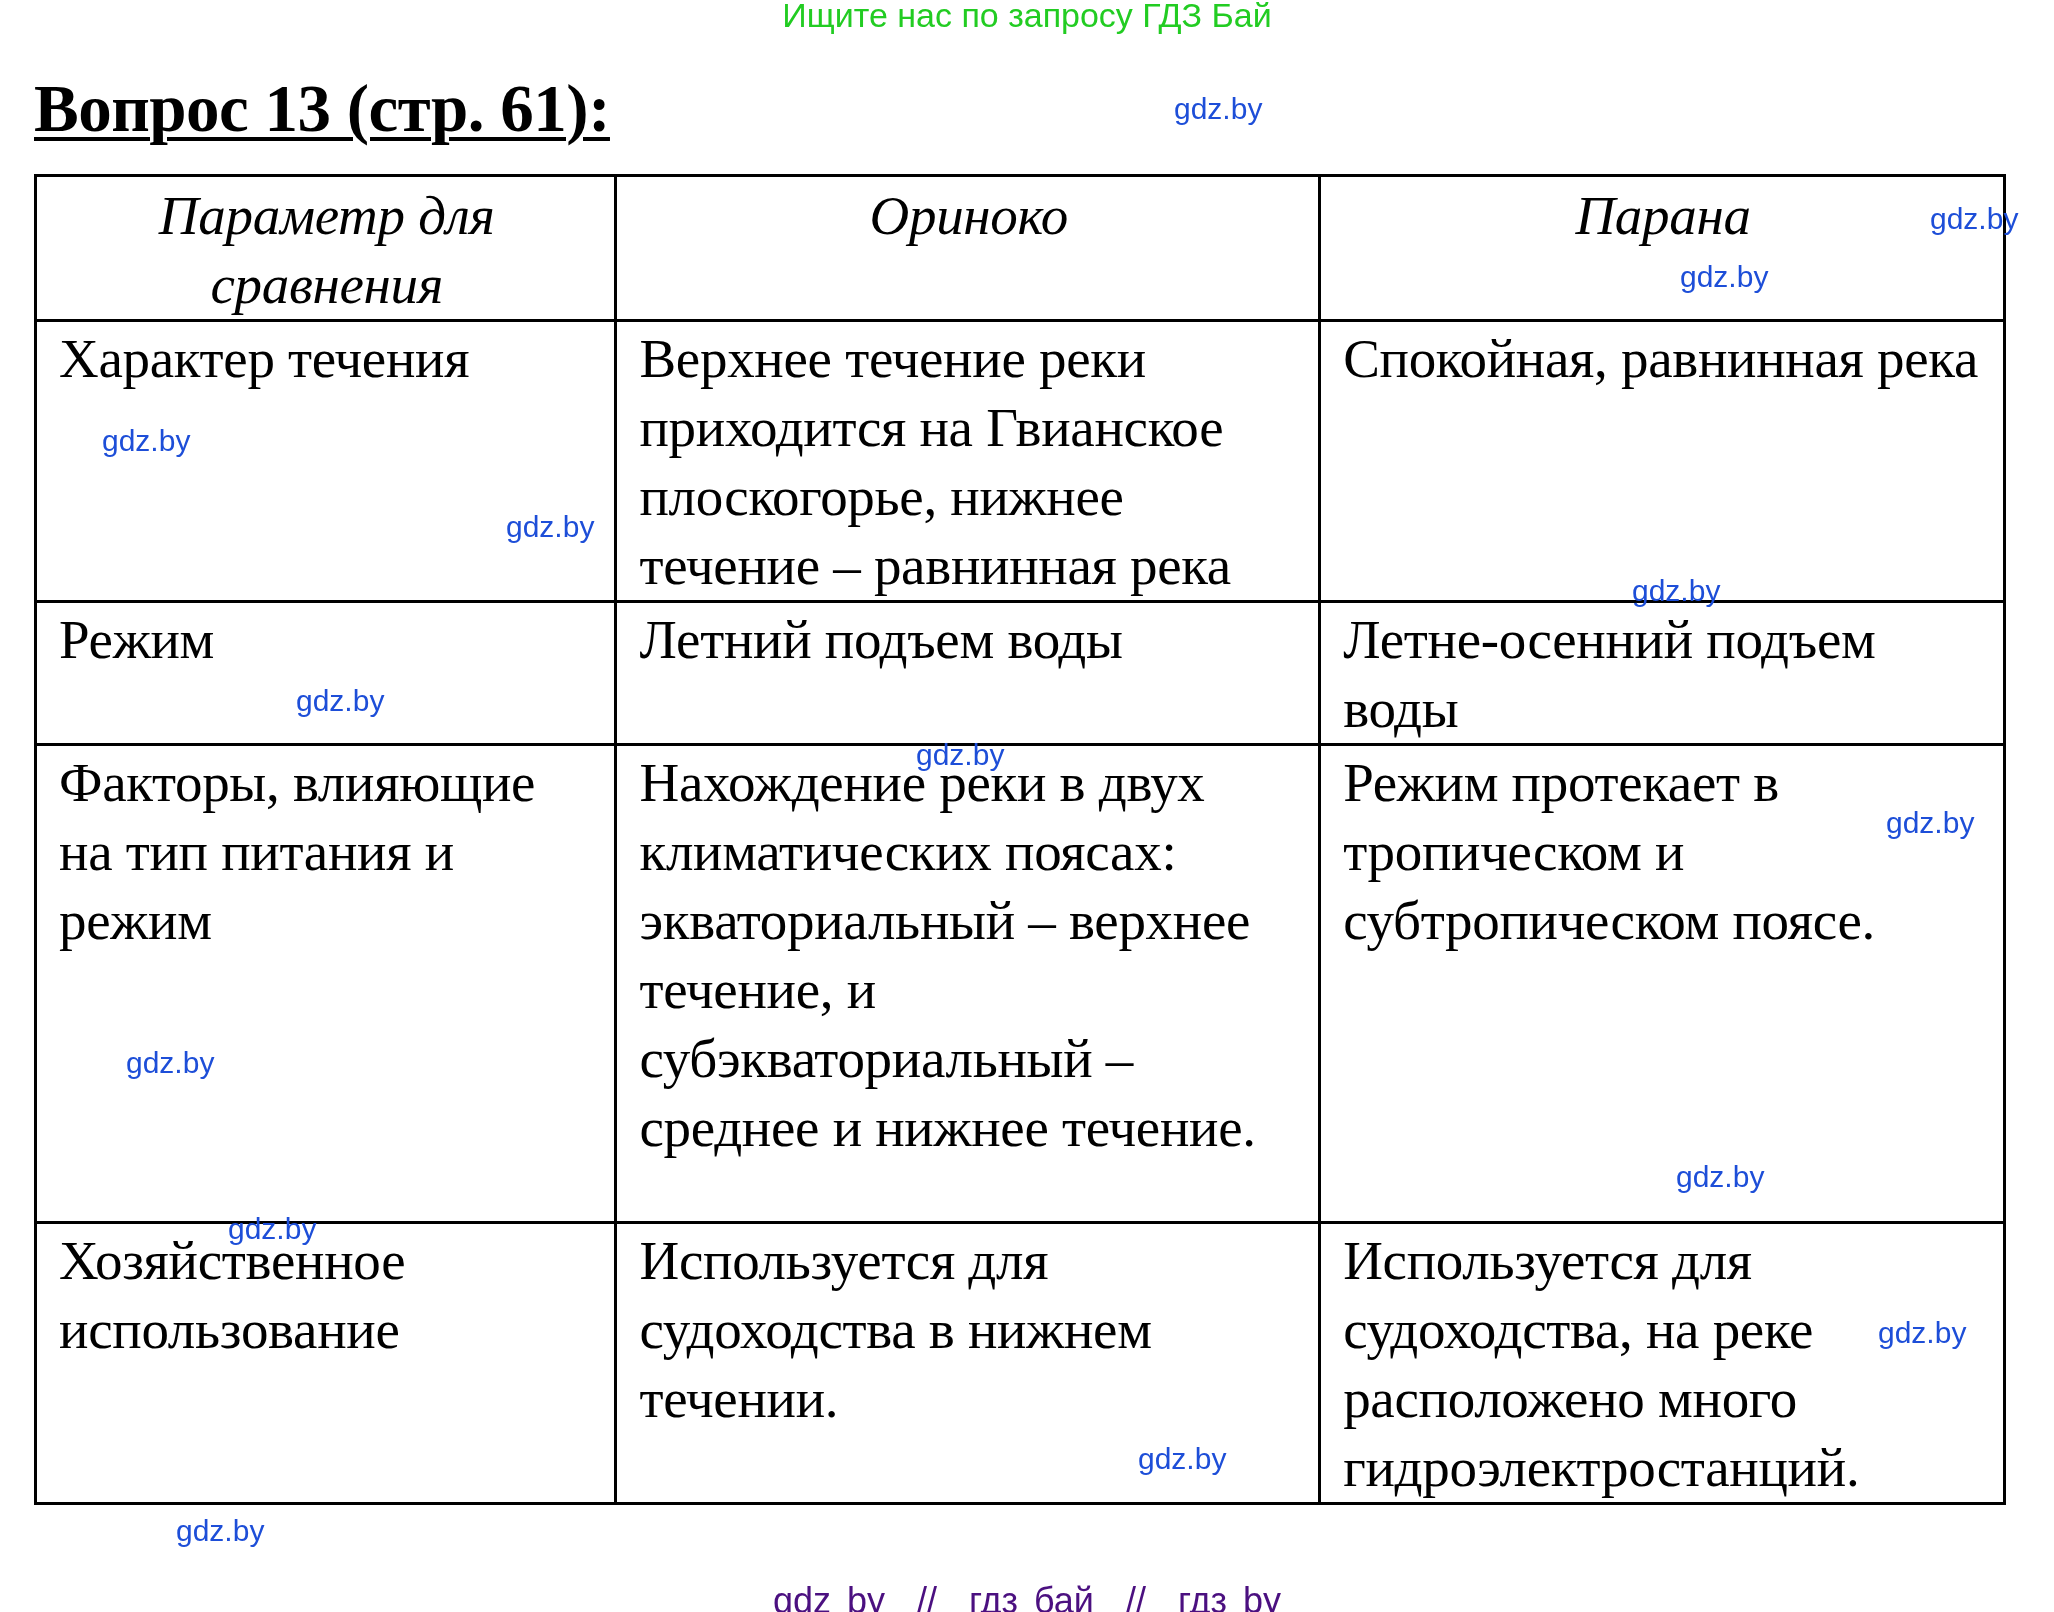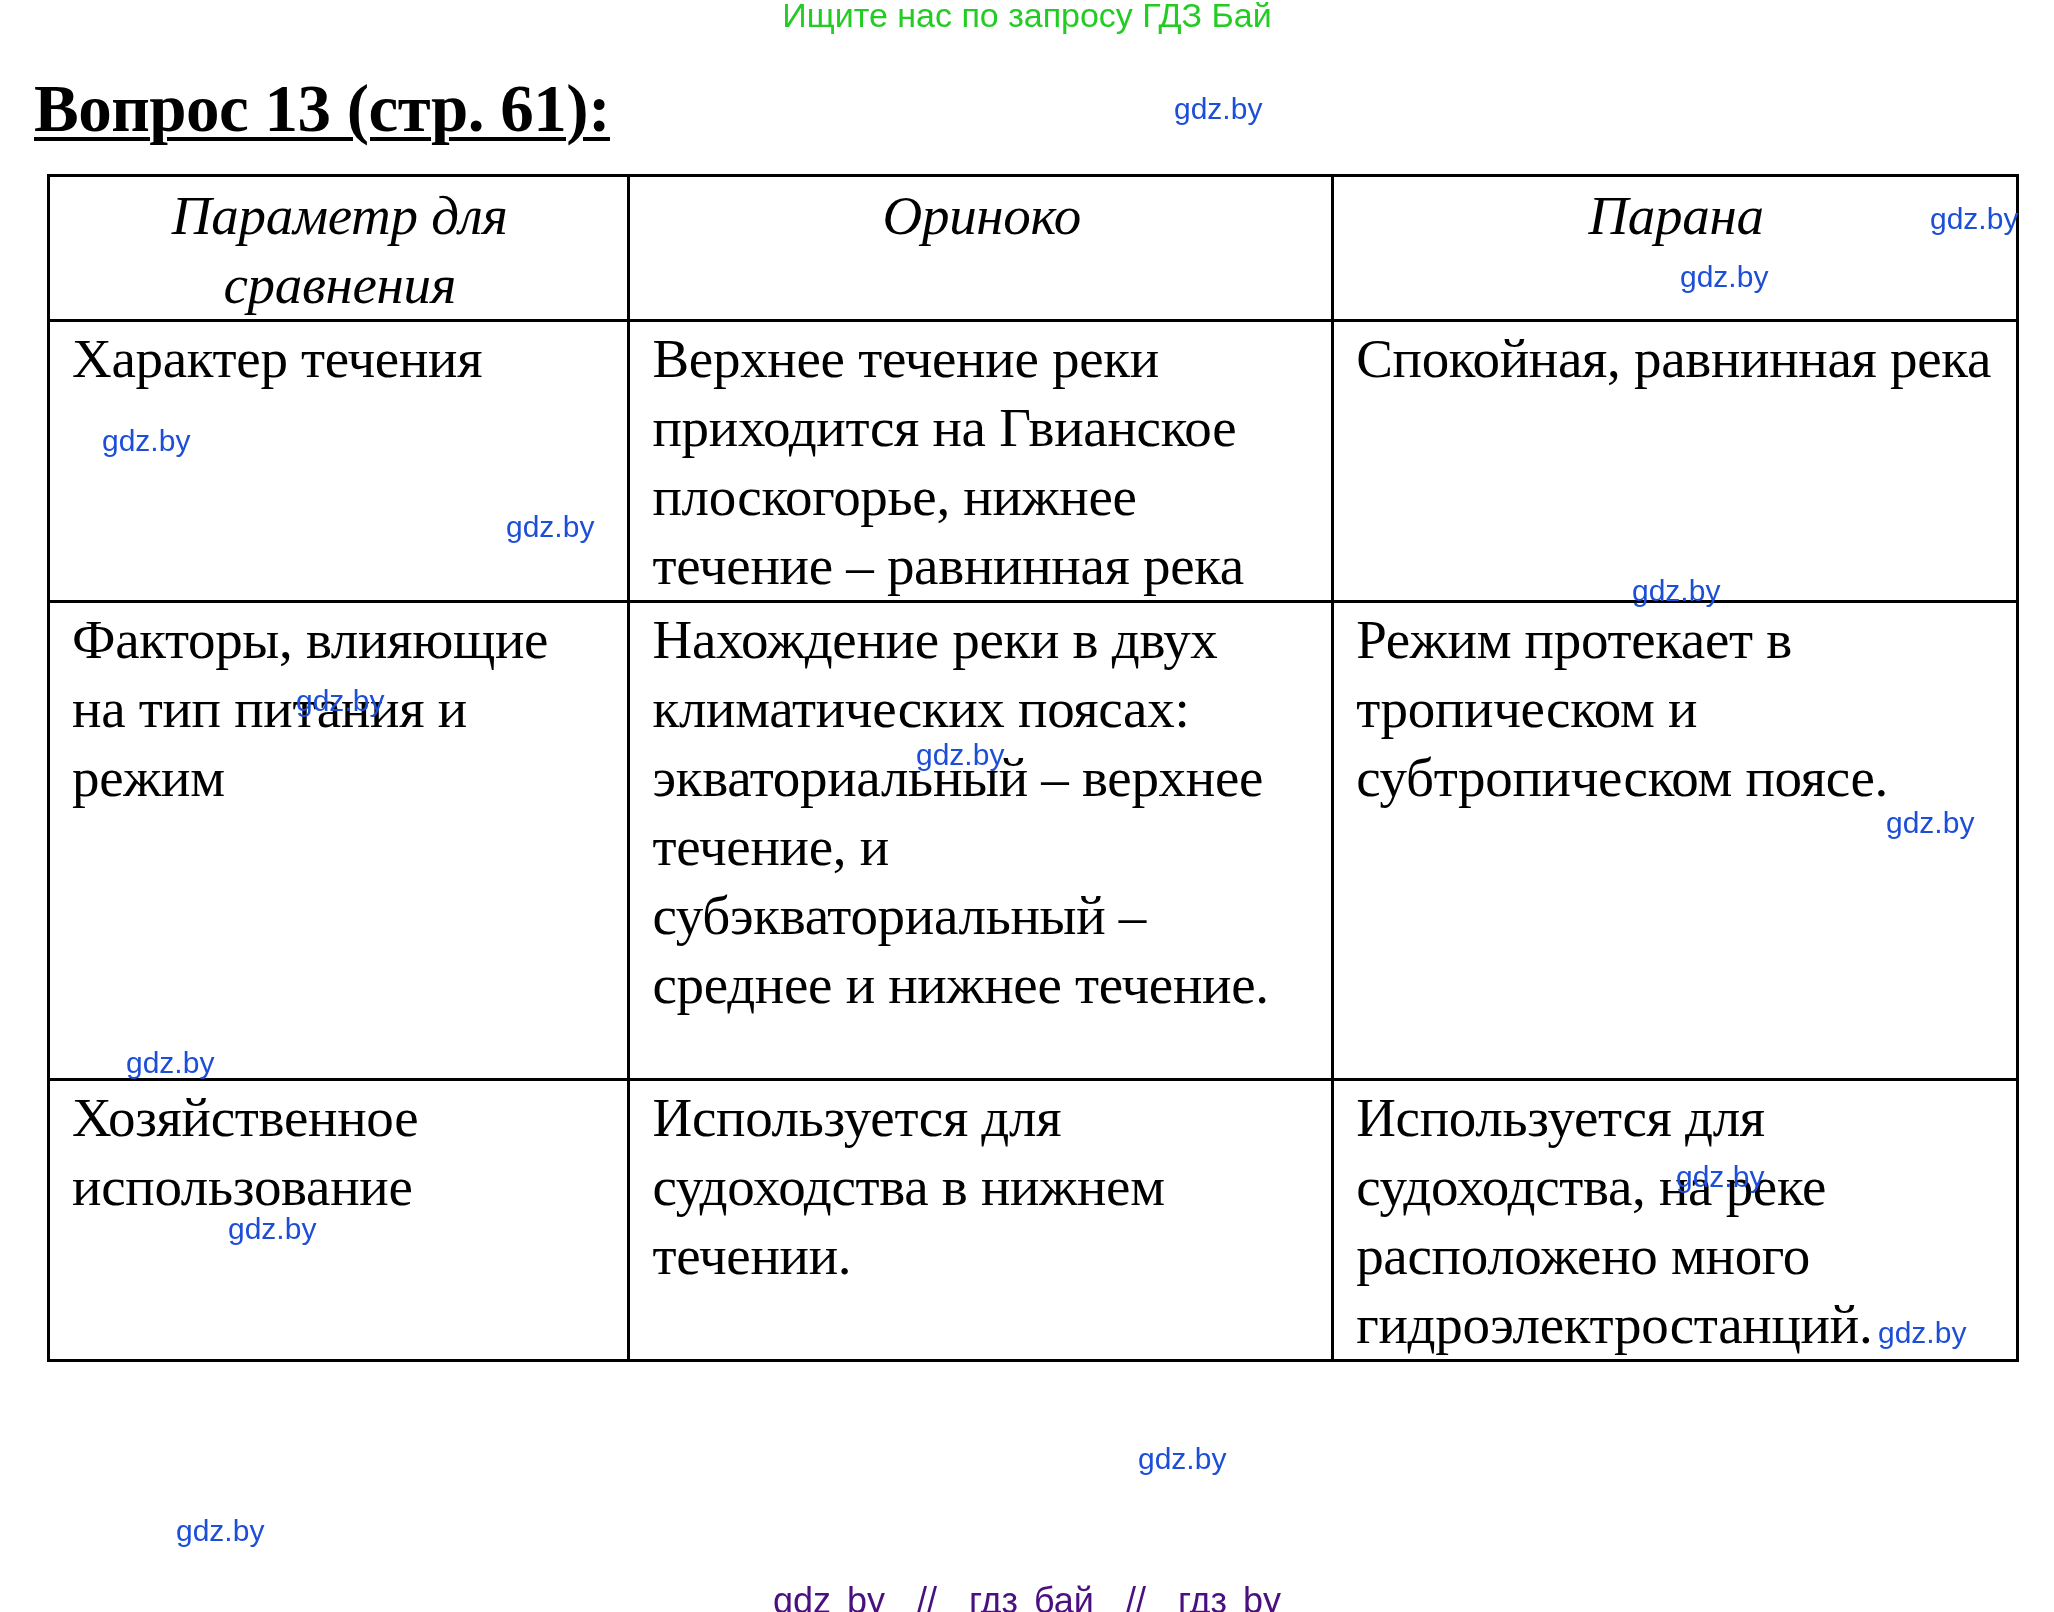--- a/index.html
+++ b/index.html
@@ -1,21 +1,21 @@
 <!DOCTYPE html>
 <html><head>
 <meta charset="utf-8">
 <style>
   html, body { margin:0; padding:0; background:#ffffff; }
   body { width:2054px; height:1612px; position:relative; overflow:hidden; }
   .abs { position:absolute; }
   .top-banner { left:0; width:2054px; top:-4px; text-align:center; font-family:"Liberation Sans", sans-serif; font-size:34px; color:#22cc22; }
   .title { left:34px; top:70px; font-family:"Liberation Serif", serif; font-weight:bold; font-size:67px; text-decoration:underline; text-decoration-thickness:4px; text-underline-offset:6px; color:#000; letter-spacing:-0.5px; }
   .wm { font-family:"Liberation Sans", sans-serif; font-size:30px; color:#1d4ed8; }
-  table.doc { position:absolute; left:34px; top:174px; border-collapse:collapse; table-layout:fixed; width:1972px;margin-left:13px; }
+  table.doc { position:absolute; left:34px; top:174px; border-collapse:collapse; table-layout:fixed; width:1972px; }
   table.doc td { border:3px solid #000; vertical-align:top; font-family:"Liberation Serif", serif; font-size:55px; line-height:69px; color:#000; padding:2px 20px 0 22px; letter-spacing:-0.3px; }
   table.doc td.h { font-style:italic; text-align:center; padding-top:4px; }
   .c1 { width:556px; } .c2 { width:674px; } .c3 { width:656px; }
   .footer { left:0; width:2054px; top:1580px; text-align:center; font-family:"Liberation Sans", sans-serif; font-size:36px; color:#4b1080; word-spacing:6px; }
 </style>
 </head>
 <body>
 
 <div class="abs top-banner">Ищите нас по запросу ГДЗ Бай</div>
 <div class="abs title">Вопрос 13 (стр. 61):</div>
@@ -29,20 +29,25 @@
   <tbody>
       <tr style="height:139px">
     <td class="h">Параметр для сравнения</td>
     <td class="h">Ориноко</td>
     <td class="h">Парана</td>
   </tr>
   <tr style="height:274px">
     <td>Характер течения</td>
     <td>Верхнее течение реки приходится на Гвианское плоскогорье, нижнее течение – равнинная река</td>
     <td>Спокойная, равнинная река</td>
+  </tr>
+  <tr style="height:138px">
+    <td>Режим</td>
+    <td>Летний подъем воды</td>
+    <td>Летне-осенний подъем воды</td>
   </tr>
   <tr style="height:478px">
     <td>Факторы, влияющие на тип питания и режим</td>
     <td>Нахождение реки в двух климатических поясах: экваториальный – верхнее течение, и субэкваториальный – среднее и нижнее течение.</td>
     <td>Режим протекает в тропическом и субтропическом поясе.</td>
   </tr>
   <tr style="height:272px">
     <td>Хозяйственное использование</td>
     <td>Используется для судоходства в нижнем течении.</td>
     <td>Используется для судоходства, на реке расположено много гидроэлектростанций.</td>

